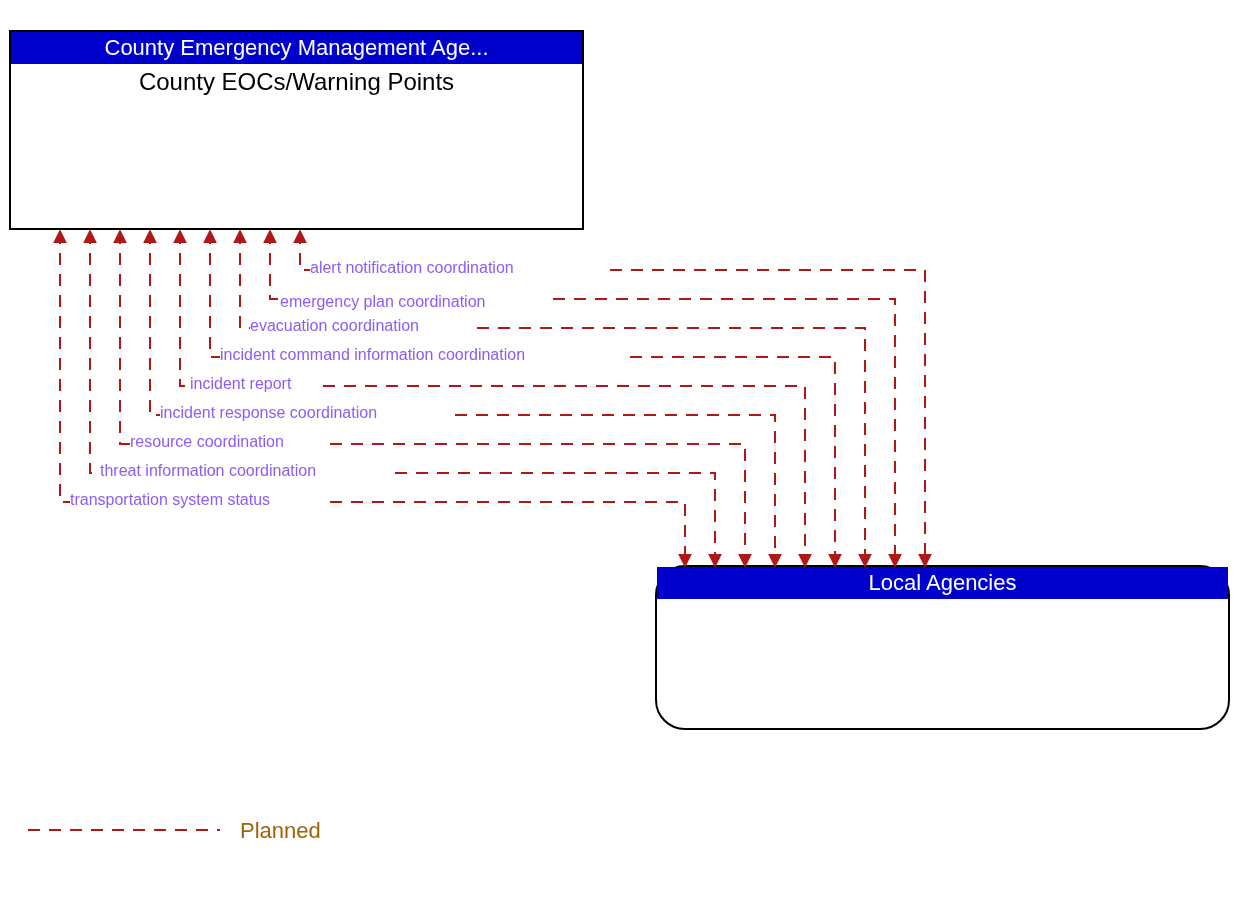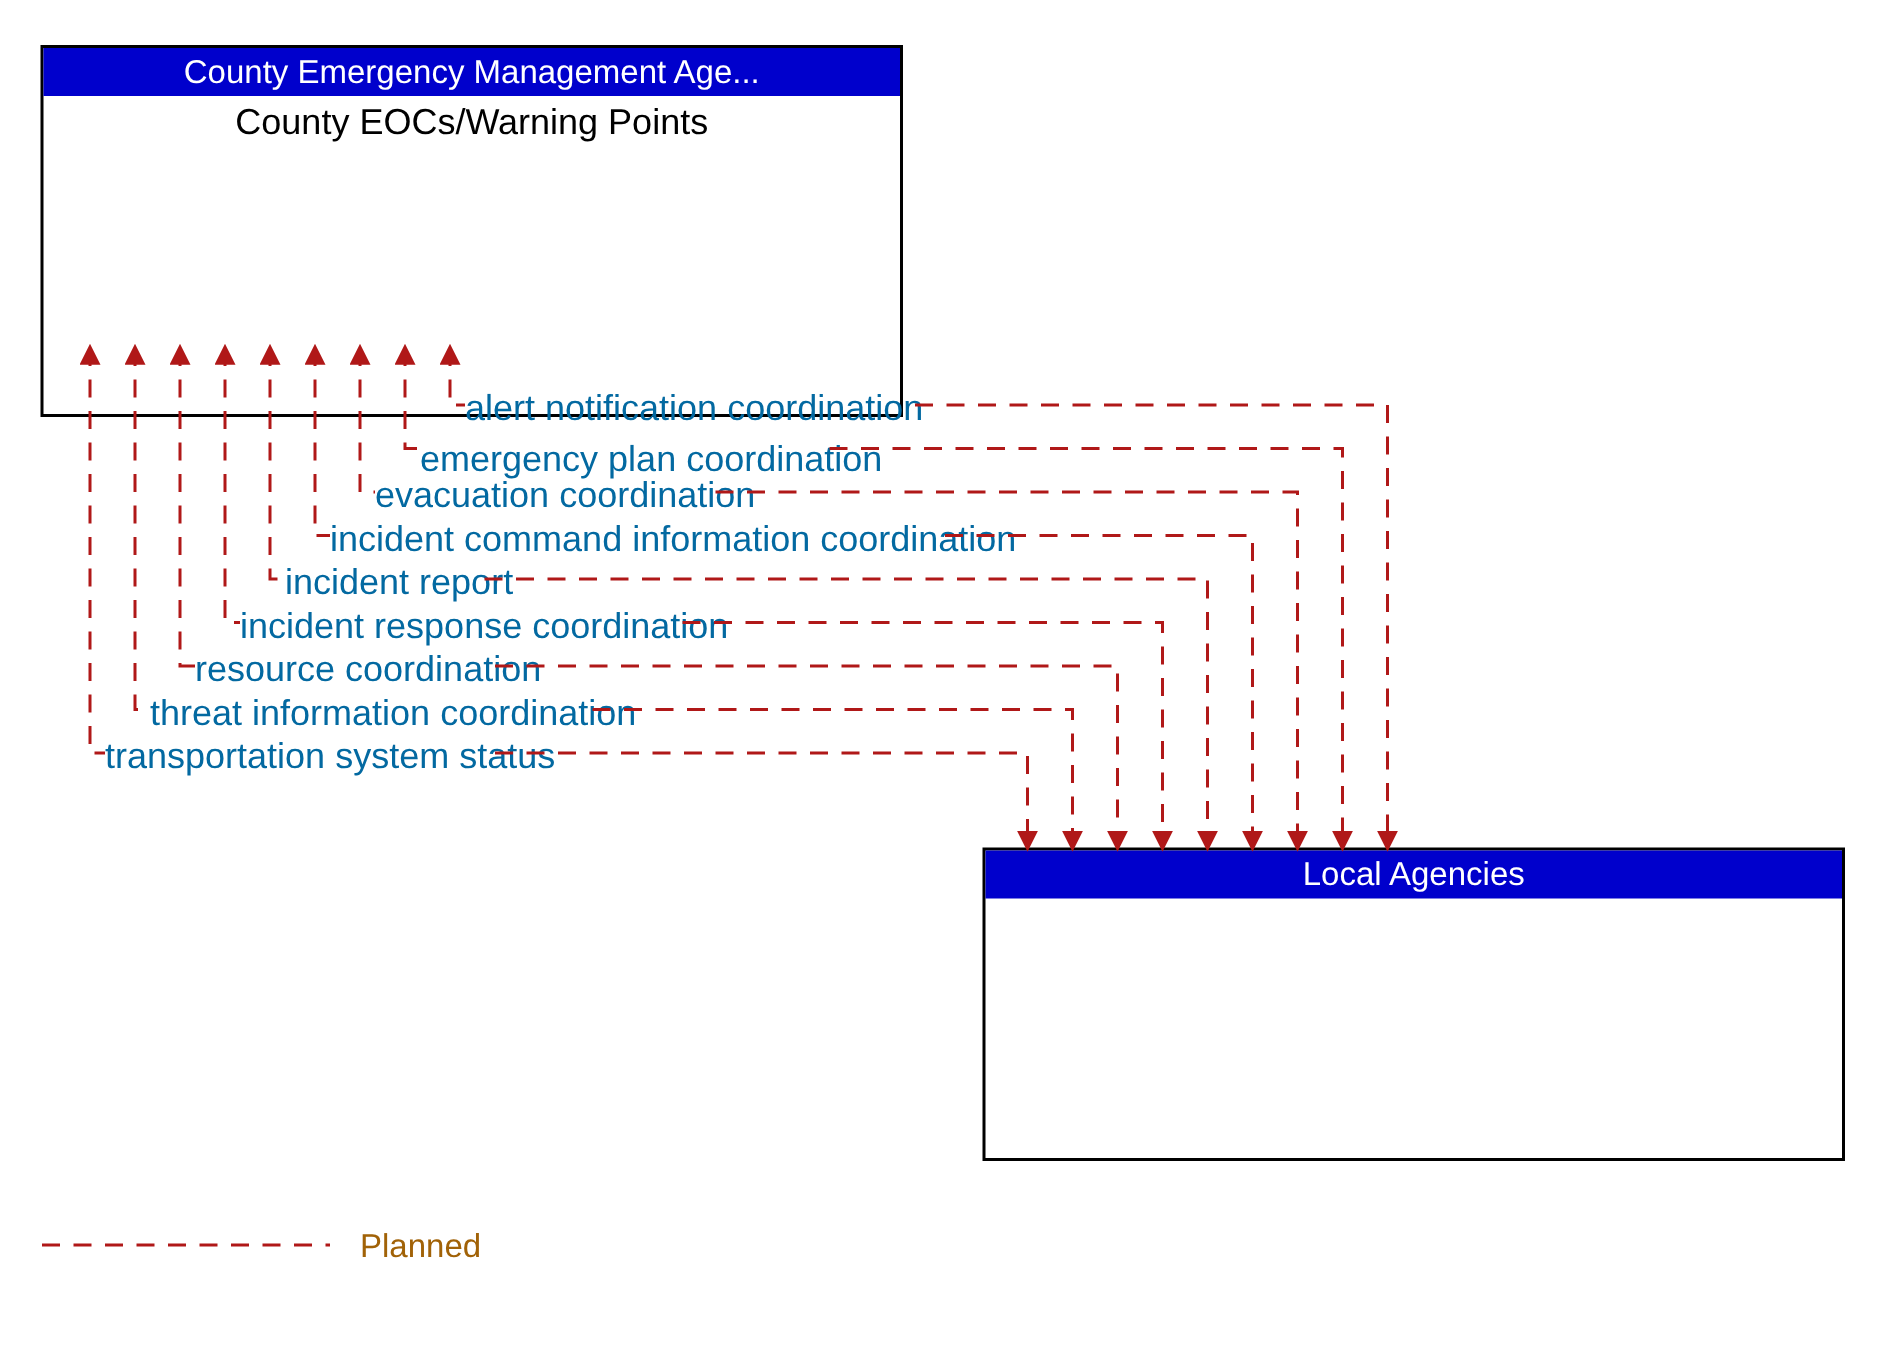--- a/index.html
+++ b/index.html
@@ -1,33 +1,33 @@
 <!DOCTYPE html>
 <html><head>
 <meta charset="utf-8">
 <style>
 * { margin: 0; padding: 0; box-sizing: border-box; }
 body { background: #fff; font-family: Arial, Helvetica, sans-serif; width: 1252px; height: 897px; position: relative; }
 .box { position: absolute; border: 2px solid #000; background: #fff; }
 .box-header { background: #0000cc; color: #fff; font-size: 22px; text-align: center; padding: 3px 4px; white-space: nowrap; overflow: hidden; }
 .box-body { color: #000; font-size: 24px; text-align: center; padding: 4px 6px; }
-.flow-label { position: absolute; color: #0369a1; font-size: 24px; white-space: nowrap; }
+.flow-label { position: absolute; color: #8b5cf6; font-size: 16px; white-space: nowrap; }
 .legend-label { position: absolute; color: #a16207; font-size: 22px; }
 svg.overlay { position: absolute; top: 0; left: 0; pointer-events: none; }
 
 </style>
 </head>
 <body>
 
-<div class="box" style="left:27px; top:30px; width:575px; height:248px;">
+<div class="box" style="left:9px; top:30px; width:575px; height:200px;">
   <div class="box-header">County Emergency Management Age...</div>
   <div class="box-body">County EOCs/Warning Points</div>
 </div>
 
-<div class="box" style="left:655px; top:565px; width:575px; height:209px;">
+<div class="box" style="left:655px; top:565px; width:575px; height:165px;border-radius:30px;">
   <div class="box-header">Local Agencies</div>
 </div>
 
 <div class="flow-label" style="left:310px; top:259px;">alert notification coordination</div>
 <div class="flow-label" style="left:280px; top:293px;">emergency plan coordination</div>
 <div class="flow-label" style="left:250px; top:317px;">evacuation coordination</div>
 <div class="flow-label" style="left:220px; top:346px;">incident command information coordination</div>
 <div class="flow-label" style="left:190px; top:375px;">incident report</div>
 <div class="flow-label" style="left:160px; top:404px;">incident response coordination</div>
 <div class="flow-label" style="left:130px; top:433px;">resource coordination</div>

